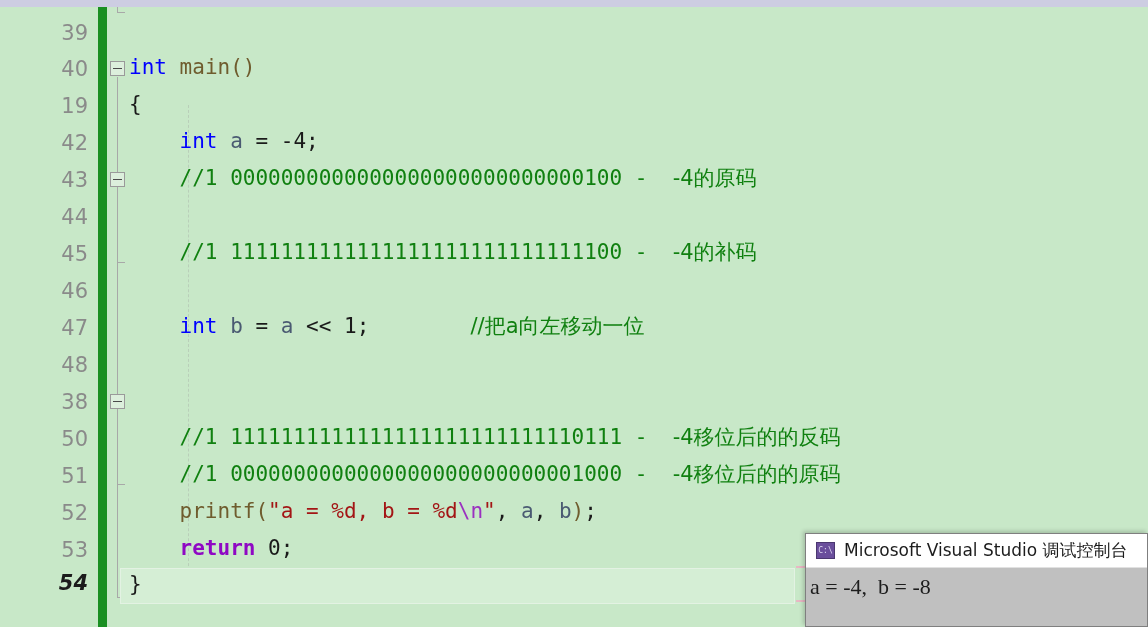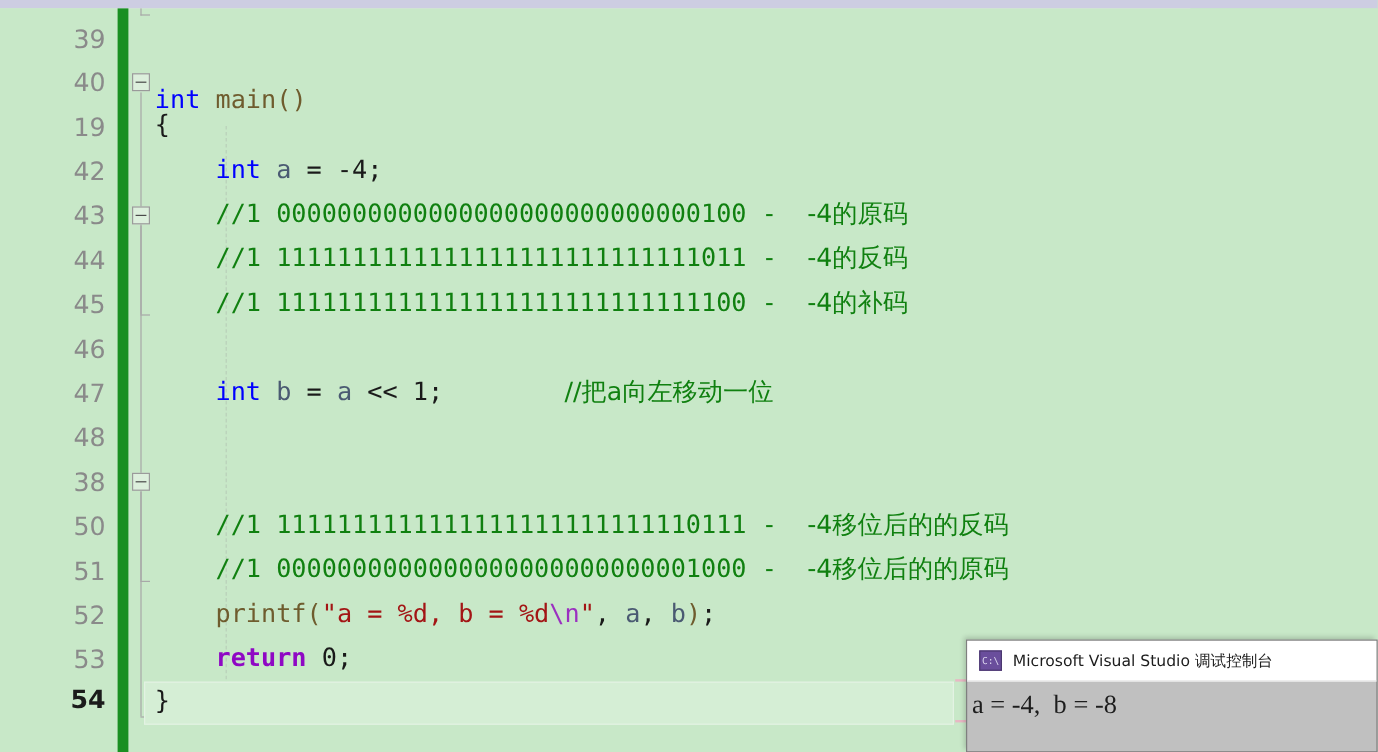--- a/index.html
+++ b/index.html
@@ -16,21 +16,21 @@
   
   .editor{position:absolute;left:0;top:7px;width:1148px;height:620px;background:#c8e8c8;}
 
   
   .gutter{position:absolute;left:0;top:0;width:96px;height:620px;background:#c8e8c8;}
   .lnum{
     position:absolute;right:8px;width:80px;text-align:right;
     font-family:"DejaVu Sans","Liberation Sans",sans-serif;
     font-size:21px;color:#8a8a8a;line-height:24px;
   }
-  .lnum.active{color:#1b1b1b;font-weight:600;}
+  .lnum.active{color:#1b1b1b;font-weight:600;font-style:italic;}
 
   
   .changebar{position:absolute;left:98px;top:0;width:9px;height:620px;background:#1a8f22;}
 
   
   .foldcol{position:absolute;left:107px;top:0;width:22px;height:620px;}
   .foldline{position:absolute;left:10px;width:1px;background:#a8a8a8;}
   .foldbox{
     position:absolute;left:3px;width:15px;height:15px;
     border:1px solid #9a9a9a;background:#dcefdc;box-sizing:border-box;
@@ -80,21 +80,21 @@
     border-bottom:1px solid #e1e1e1;
   }
   .console-icon{
     width:19px;height:17px;background:#6a4e9c;border:1px solid #4b3770;
     display:flex;align-items:center;justify-content:center;
     font-family:"DejaVu Sans Mono","Liberation Mono",monospace;
     font-size:8px;color:#dcd6ef;line-height:1;box-sizing:border-box;
   }
   .console-title-text{
     margin-left:9px;font-family:"DejaVu Sans","Liberation Sans",sans-serif;
-    font-size:13px;color:#1c1c1c;white-space:nowrap;
+    font-size:17px;color:#1c1c1c;white-space:nowrap;
   }
   .console-body{
     padding:6px 0 0 4px;
     font-family:Liberation Serif, serif;
     font-size:22px;color:#1d1d1d;white-space:pre;
   }
 
   
   .edgemark{position:absolute;width:9px;height:2px;background:#e8b7c4;}
 </style>
@@ -147,29 +147,28 @@
     </div>
 
     <div class="indentguide" style="left:188px;top:98px;height:486px"></div>
 
     <div class="curline" style="top:561px"></div>
 
     <div class="code">
 
       <div class="cl" style="top:12px"><span class="pl"></span></div>
 
-      <div class="cl" style="top:64px"><span class="k">int</span><span class="pl"> </span><span class="fn">main</span><span class="fn">()</span></div>
+      <div class="cl" style="top:48px"><span class="k">int</span><span class="pl"> </span><span class="fn">main</span><span class="fn">()</span></div>
 
       <div class="cl" style="top:85px"><span class="pl">{</span></div>
 
       <div class="cl" style="top:122px"><span class="pl">    </span><span class="k">int</span><span class="pl"> </span><span class="id">a</span><span class="pl"> = </span><span class="pl">-4</span><span class="pl">;</span></div>
 
       <div class="cl" style="top:159px"><span class="cm">    </span><span class="cm">//1 0000000000000000000000000000100 -  </span><span class="cmcn">-4的原码</span></div>
 
-      <div class="cl" style="top:196px"><span class="cm">    </span><span class="cm">//1 1111111111111111111111111111011 -  </span><span class="cmcn">-4的反码</span></div>
 
       <div class="cl" style="top:233px"><span class="cm">    </span><span class="cm">//1 1111111111111111111111111111100 -  </span><span class="cmcn">-4的补码</span></div>
 
       <div class="cl" style="top:270px"><span class="pl"></span></div>
 
       <div class="cl" style="top:307px"><span class="pl">    </span><span class="k">int</span><span class="pl"> </span><span class="id">b</span><span class="pl"> = </span><span class="id">a</span><span class="pl"> </span><span class="pl">&lt;&lt;</span><span class="pl"> </span><span class="pl">1</span><span class="pl">;</span><span class="pl">        </span><span class="cmcn">//把a向左移动一位</span></div>
 
       <div class="cl" style="top:344px"><span class="pl"></span></div>
 
 

